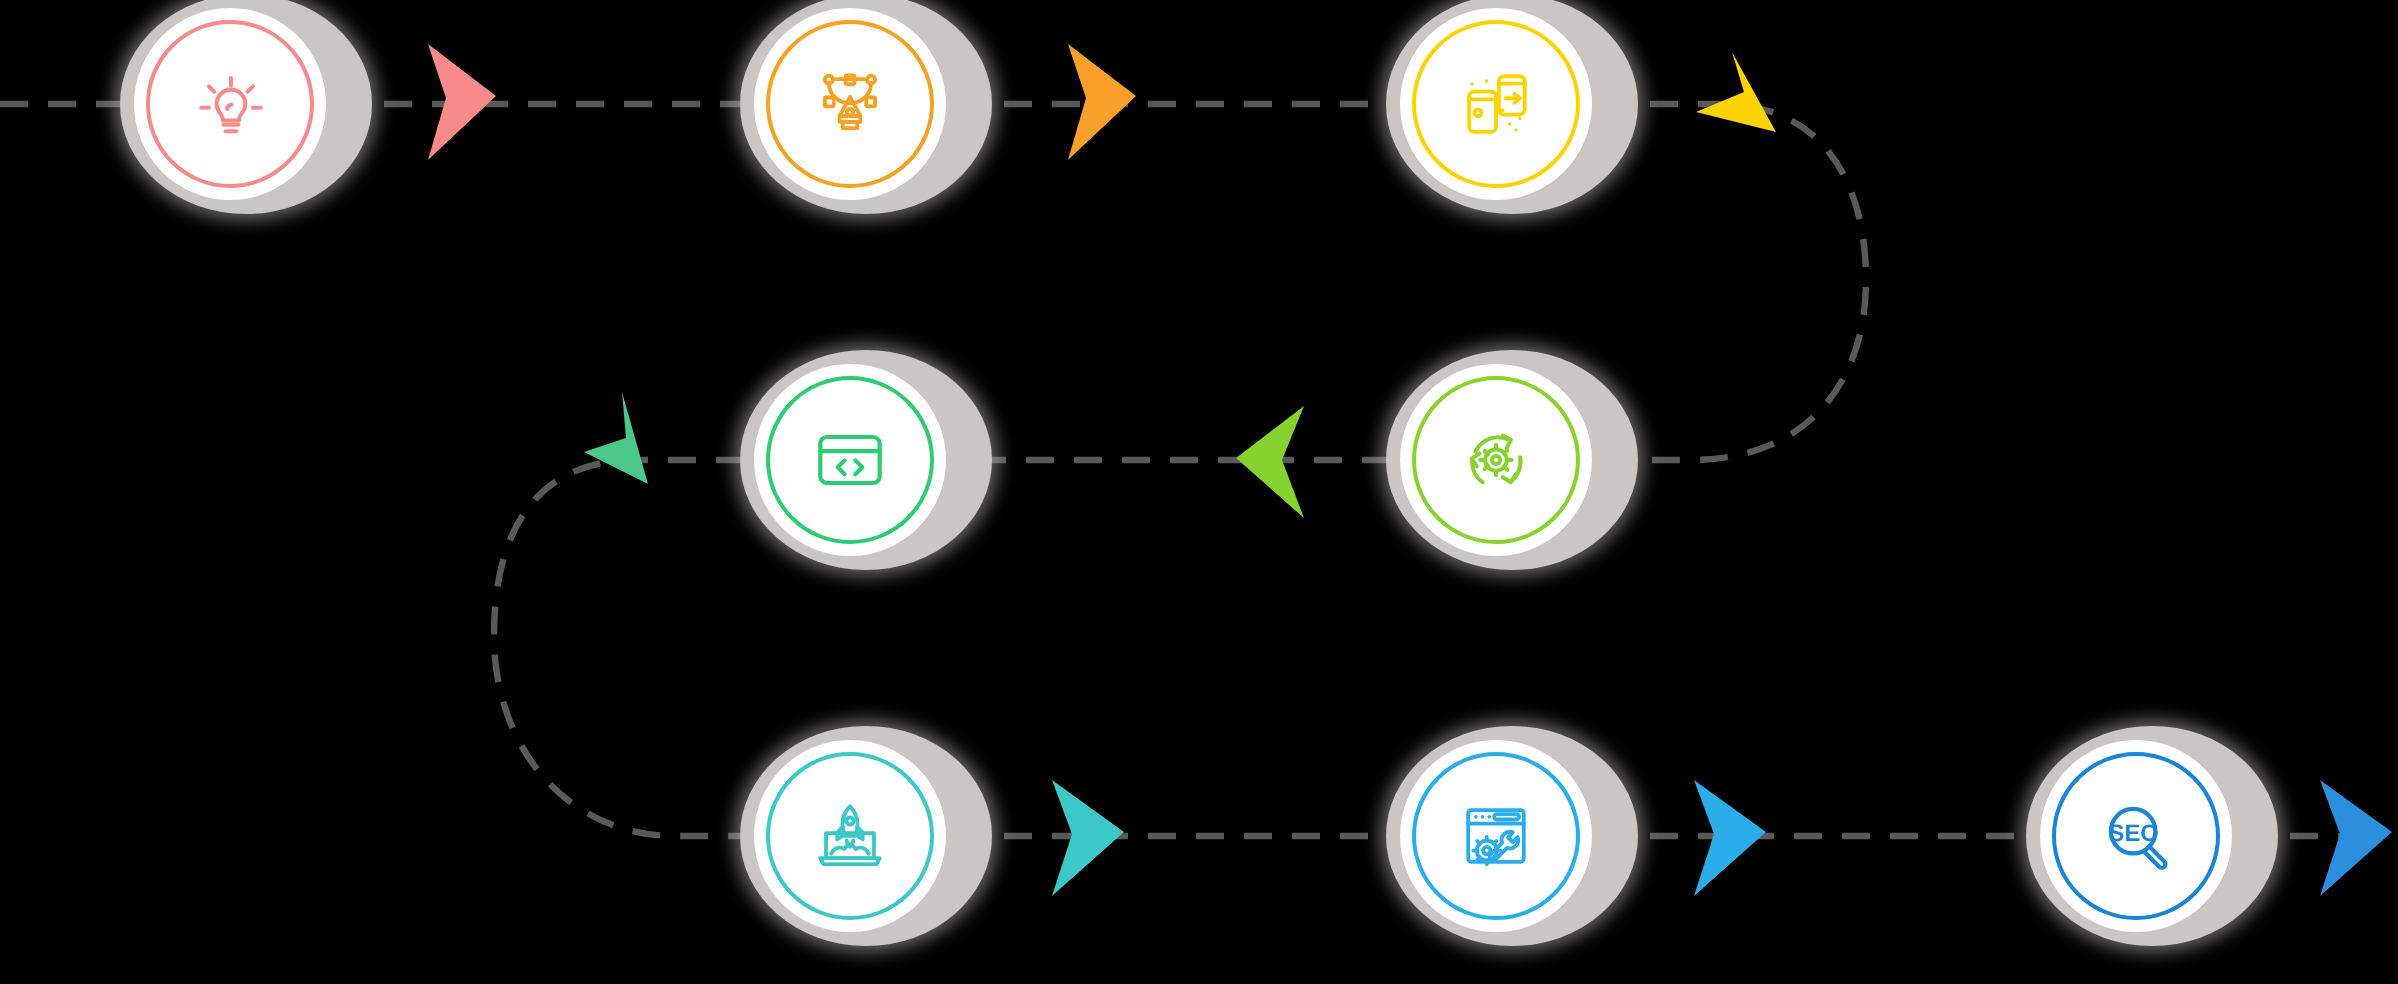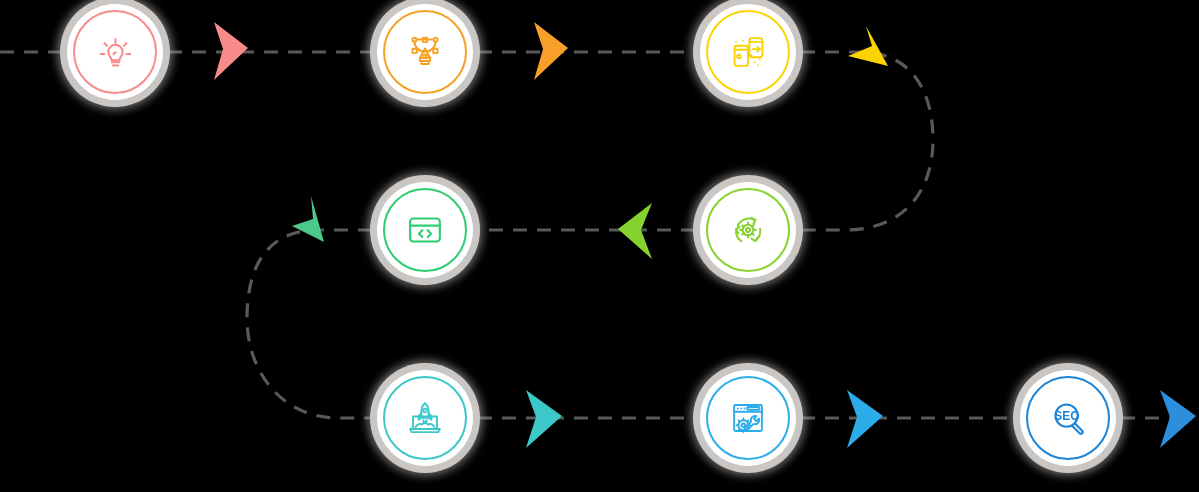--- a/index.html
+++ b/index.html
@@ -21,21 +21,21 @@
   #flow-svg {
     position: absolute;
     left: 0;
     top: 0;
     width: 1199px;
     height: 492px;
     display: block;
   }
   .node {
     position: absolute;
-    width: 110px;
+    width: 126px;
     height: 110px;
     border-radius: 50%;
     background: #c9c6c4;
     box-shadow: 0 0 9px 3px rgba(190,186,184,0.55);
   }
   .node .disc {
     position: absolute;
     left: 7px;
     top: 7px;
     width: 96px;

